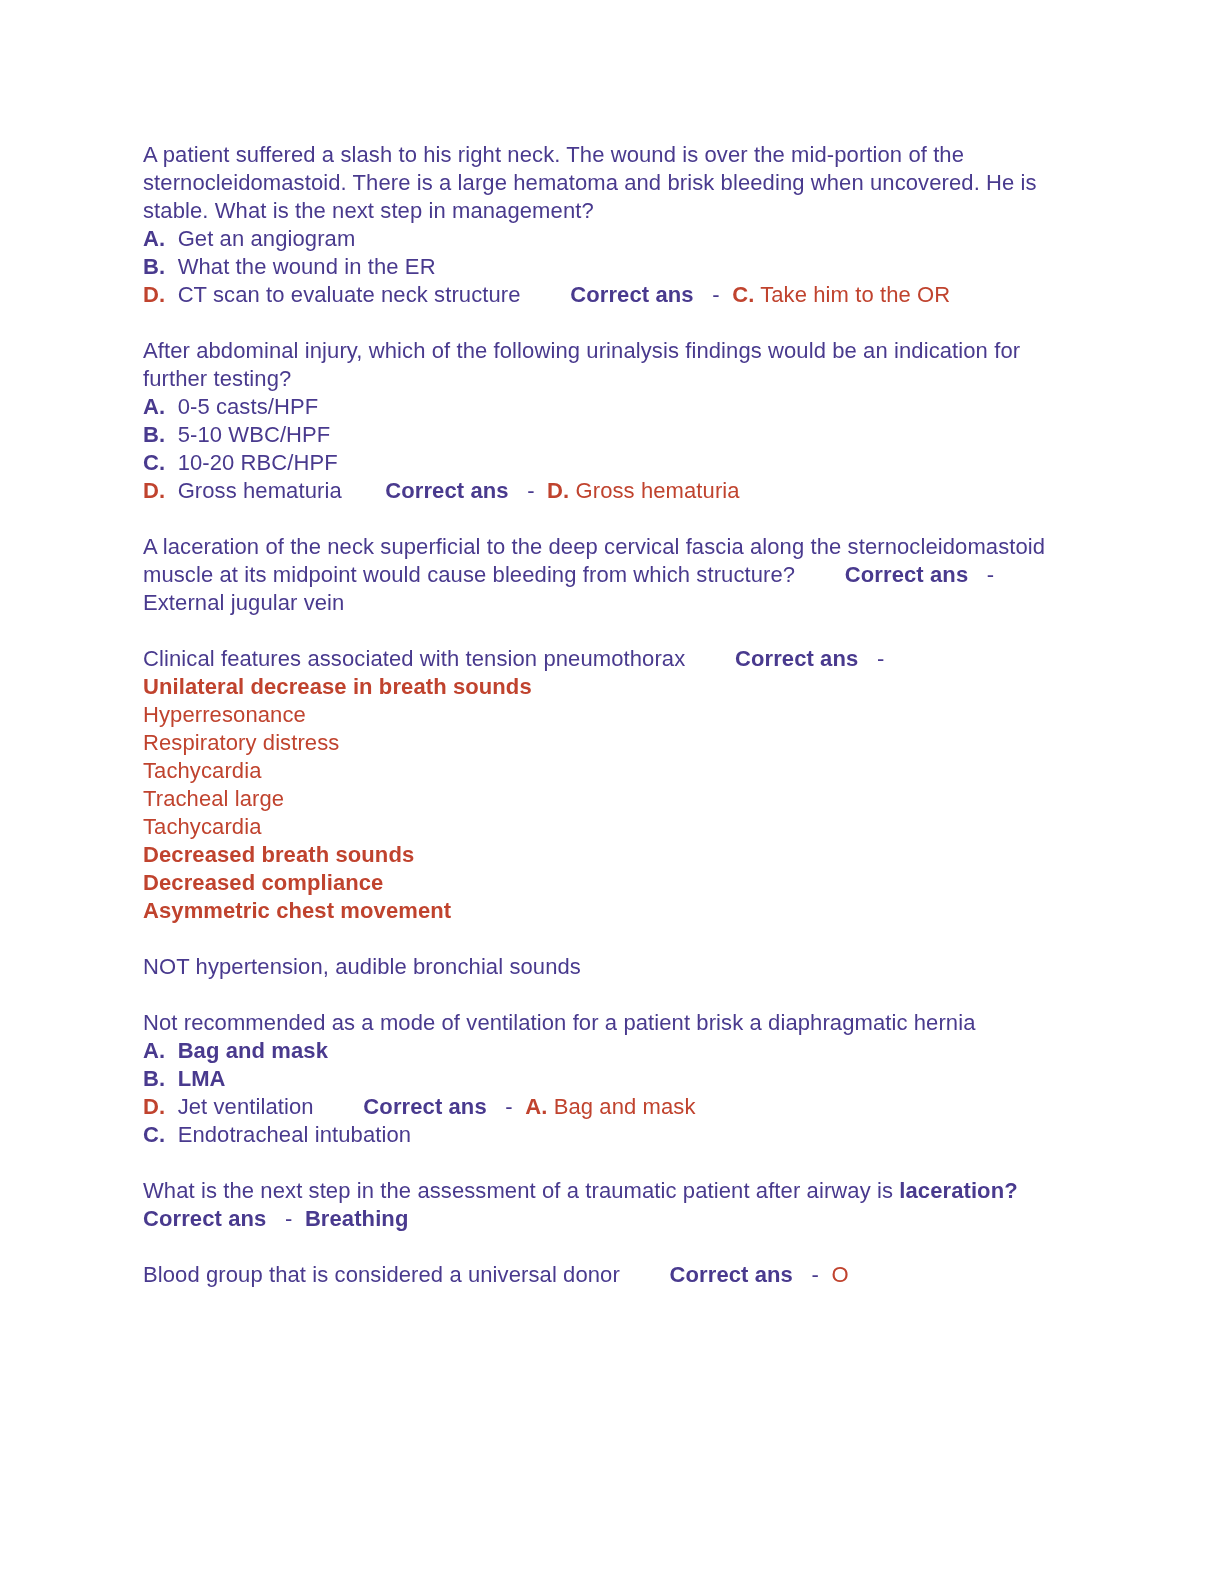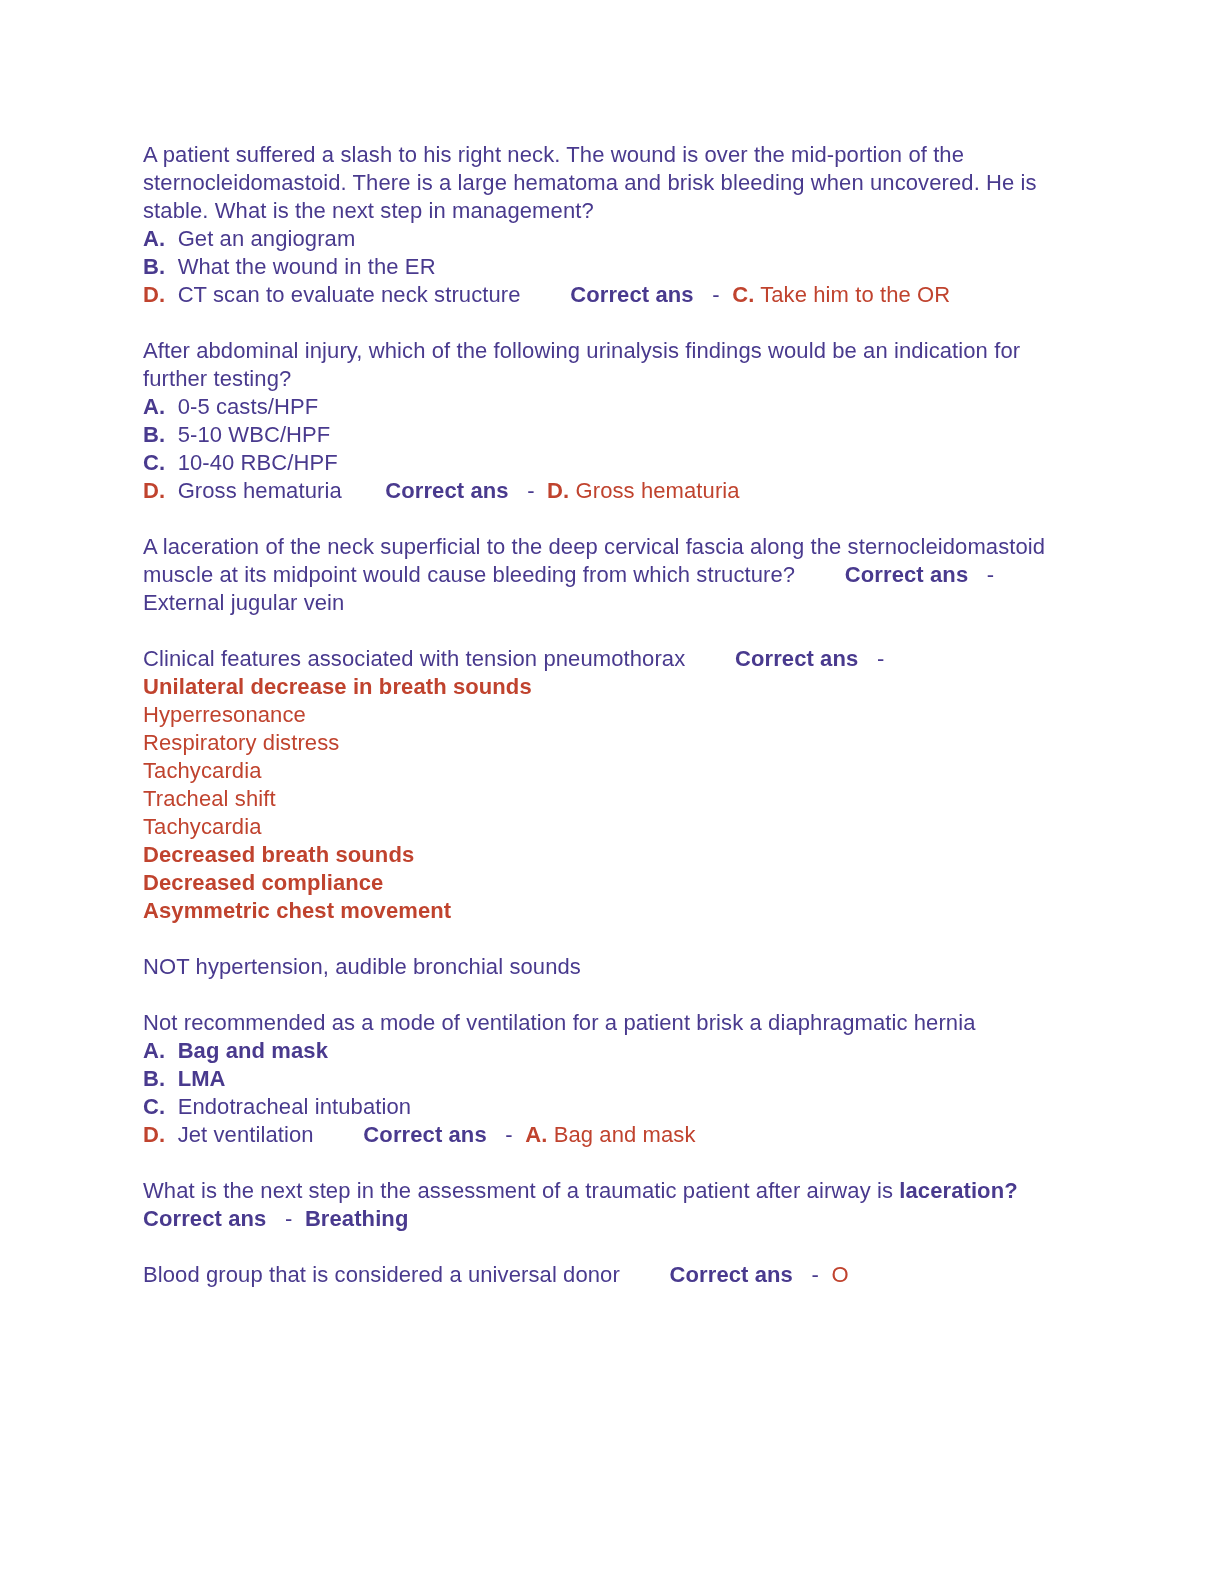--- a/index.html
+++ b/index.html
@@ -40,47 +40,47 @@
       <div class="block">
         <p class="para"><span class="run-q">A patient suffered a slash to his right neck. The wound is over the mid-portion of the sternocleidomastoid. There is a large hematoma and brisk bleeding when uncovered. He is stable. What is the next step in management?</span></p>
         <p class="para"><span class="run-qb">A.</span><span class="run-q">  Get an angiogram</span></p>
         <p class="para"><span class="run-qb">B.</span><span class="run-q">  What the wound in the ER</span></p>
         <p class="para"><span class="run-ab">D.</span><span class="run-q">  CT scan to evaluate neck structure        </span><span class="run-qb">Correct ans</span><span class="run-q">   -  </span><span class="run-ab">C.</span><span class="run-a"> Take him to the OR</span></p>
       </div>
       <div class="block">
         <p class="para"><span class="run-q">After abdominal injury, which of the following urinalysis findings would be an indication for further testing?</span></p>
         <p class="para"><span class="run-qb">A.</span><span class="run-q">  0-5 casts/HPF</span></p>
         <p class="para"><span class="run-qb">B.</span><span class="run-q">  5-10 WBC/HPF</span></p>
-        <p class="para"><span class="run-qb">C.</span><span class="run-q">  10-40 RBC/HPF</span></p>
+        <p class="para"><span class="run-qb">C.</span><span class="run-q">  10-20 RBC/HPF</span></p>
         <p class="para"><span class="run-ab">D.</span><span class="run-q">  Gross hematuria       </span><span class="run-qb">Correct ans</span><span class="run-q">   -  </span><span class="run-ab">D.</span><span class="run-a"> Gross hematuria</span></p>
       </div>
       <div class="block">
         <p class="para"><span class="run-q">A laceration of the neck superficial to the deep cervical fascia along the sternocleidomastoid muscle at its midpoint would cause bleeding from which structure?        </span><span class="run-qb">Correct ans</span><span class="run-q">   -  </span><span class="run-q">External jugular vein</span></p>
       </div>
       <div class="block">
         <p class="para"><span class="run-q">Clinical features associated with tension pneumothorax        </span><span class="run-qb">Correct ans</span><span class="run-q">   -</span></p>
         <p class="para"><span class="run-ab">Unilateral decrease in breath sounds</span></p>
         <p class="para"><span class="run-a">Hyperresonance</span></p>
         <p class="para"><span class="run-a">Respiratory distress</span></p>
         <p class="para"><span class="run-a">Tachycardia</span></p>
-        <p class="para"><span class="run-a">Tracheal shift</span></p>
+        <p class="para"><span class="run-a">Tracheal large</span></p>
         <p class="para"><span class="run-a">Tachycardia</span></p>
         <p class="para"><span class="run-ab">Decreased breath sounds</span></p>
         <p class="para"><span class="run-ab">Decreased compliance</span></p>
         <p class="para"><span class="run-ab">Asymmetric chest movement</span></p>
       </div>
       <div class="block">
         <p class="para"><span class="run-q">NOT hypertension, audible bronchial sounds</span></p>
       </div>
       <div class="block">
         <p class="para"><span class="run-q">Not recommended as a mode of ventilation for a patient brisk a diaphragmatic hernia</span></p>
         <p class="para"><span class="run-qb">A.</span><span class="run-qb">  Bag and mask</span></p>
         <p class="para"><span class="run-qb">B.</span><span class="run-qb">  LMA</span></p>
+        <p class="para"><span class="run-ab">D.</span><span class="run-q">  Jet ventilation        </span><span class="run-qb">Correct ans</span><span class="run-q">   -  </span><span class="run-ab">A.</span><span class="run-a"> Bag and mask</span></p>
         <p class="para"><span class="run-qb">C.</span><span class="run-q">  Endotracheal intubation</span></p>
-        <p class="para"><span class="run-ab">D.</span><span class="run-q">  Jet ventilation        </span><span class="run-qb">Correct ans</span><span class="run-q">   -  </span><span class="run-ab">A.</span><span class="run-a"> Bag and mask</span></p>
       </div>
       <div class="block">
         <p class="para"><span class="run-q">What is the next step in the assessment of a traumatic patient after airway is </span><span class="run-qb">laceration?</span><span class="run-q">        </span><span class="run-qb">Correct ans</span><span class="run-q">   -  </span><span class="run-qb">Breathing</span></p>
       </div>
       <div class="block">
         <p class="para"><span class="run-q">Blood group that is considered a universal donor        </span><span class="run-qb">Correct ans</span><span class="run-q">   -  </span><span class="run-a">O</span></p>
       </div>
     </div>
 </div>
 

